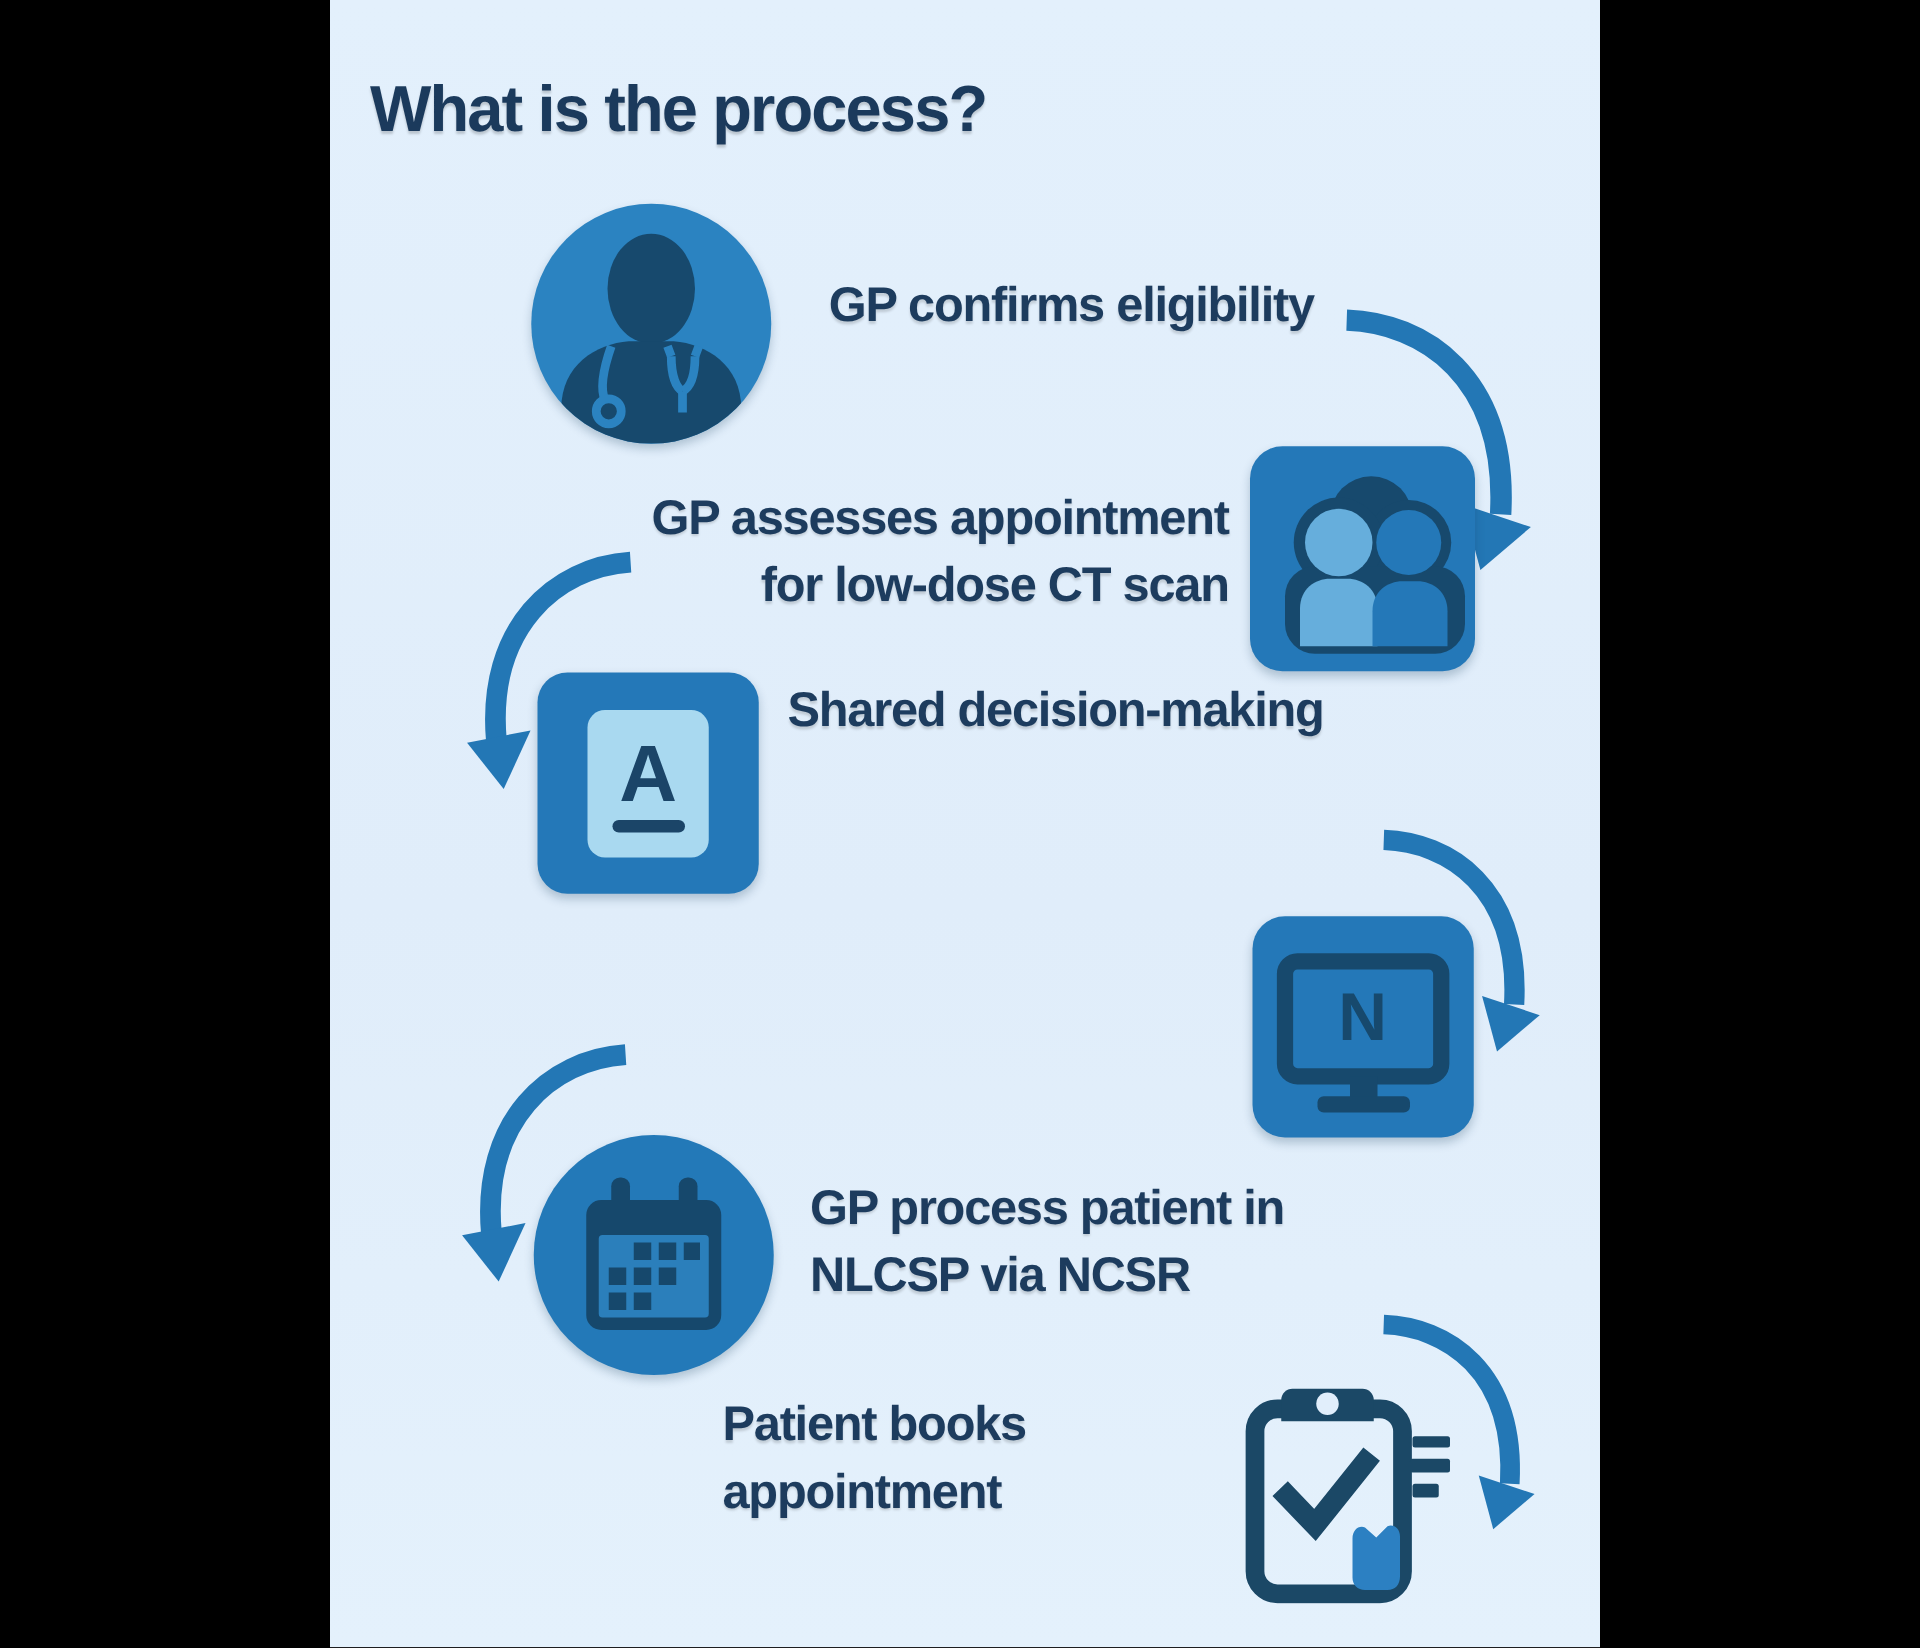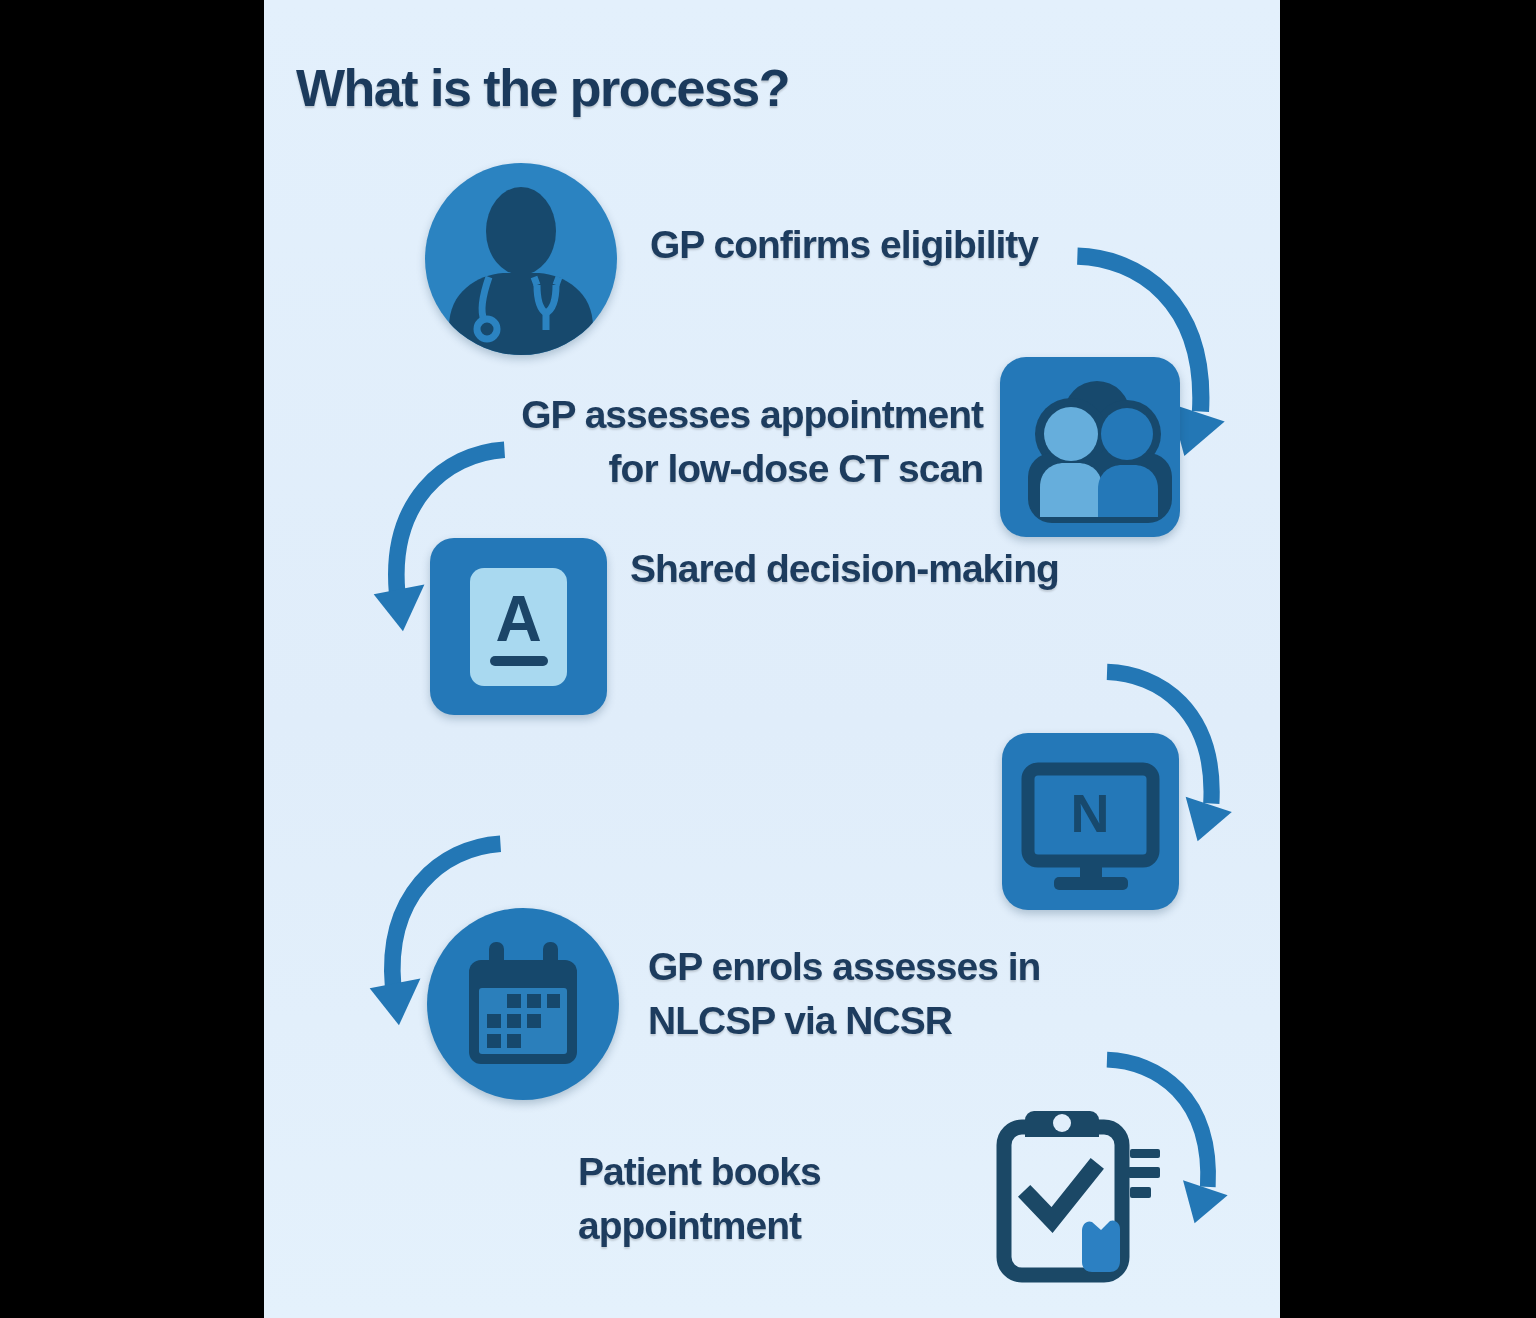--- a/index.html
+++ b/index.html
@@ -32,26 +32,26 @@
   .i4{left:738px;top:733px;width:177px;height:177px;border-radius:26px;}
   .i5{left:163px;top:908px;width:192px;height:192px;background:#2379b8;}
   .i6{left:726px;top:1093px;width:185px;height:190px;}
   .a-card{
     width:97px;height:118px;background:#a9d9f0;border-radius:14px;
     display:flex;flex-direction:column;align-items:center;justify-content:center;
   }
   .a-letter{font-size:64px;font-weight:bold;color:#1b4568;line-height:1;}
   .a-underline{width:58px;height:10px;border-radius:5px;background:#1b4568;margin-top:5px;}
   
-  .t1{left:386px;top:218px;}
+  .t1{left:399px;top:218px;}
   .t2{left:256px;top:388px;width:463px;}
   .t3{left:366px;top:542px;}
   .t4{left:256px;top:774px;width:442px;}
   .t5{left:384px;top:940px;}
-  .t6{left:314px;top:1113px;margin-top:32px;}
+  .t6{left:314px;top:1113px;}
   
   .arrow svg{display:block;overflow:visible;}
   .a1{left:804px;top:242px;width:158px;height:222px;}
   .a2{left:108px;top:438px;width:140px;height:205px;}
   .a3{left:836px;top:660px;width:132px;height:188px;}
   .a4{left:104px;top:832px;width:140px;height:205px;}
   .a5{left:838px;top:1048px;width:124px;height:182px;}
 </style>
 </head>
 <body>
@@ -153,21 +153,21 @@
             <rect x="120" y="86" width="13" height="14"></rect>
           <rect x="60" y="106" width="14" height="14"></rect>
             <rect x="80" y="106" width="14" height="14"></rect>
             <rect x="100" y="106" width="14" height="14"></rect>
           <rect x="60" y="126" width="14" height="14"></rect>
             <rect x="80" y="126" width="14" height="14"></rect>
         </g>
       </svg>
     </div>
     <div class="abs step-label t5">
-      <span>GP enrols assesses in</span>
+      <span>GP process patient in</span>
       <span>NLCSP via NCSR</span>
     </div>
     <div class="abs arrow a5">
       <svg viewBox="0 0 150 220" width="124" height="182">
         <path d="M6 14 C 66 16 134 58 128 168" fill="none" stroke="#2377b5" stroke-width="19"></path>
         <polygon points="98 160, 152 178, 112 212" fill="#2377b5"></polygon>
       </svg>
     </div>
 
     <div class="abs i6">

